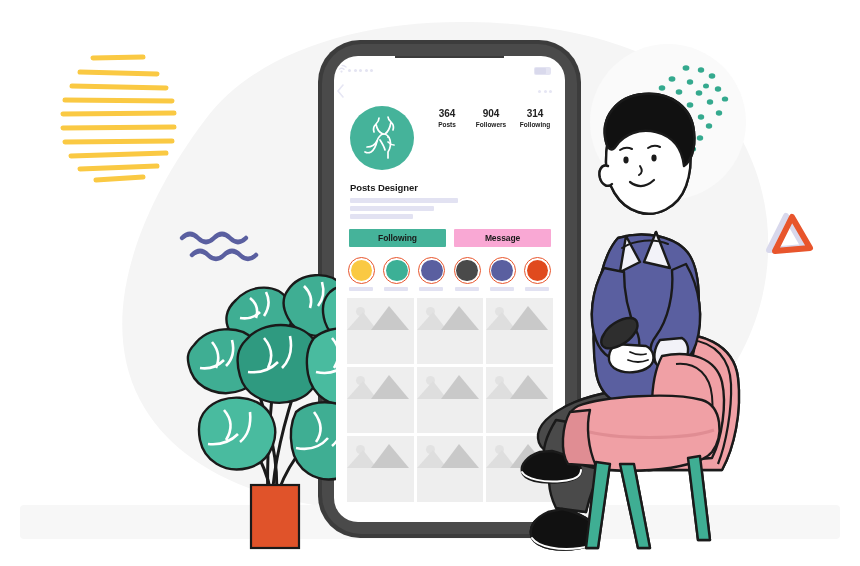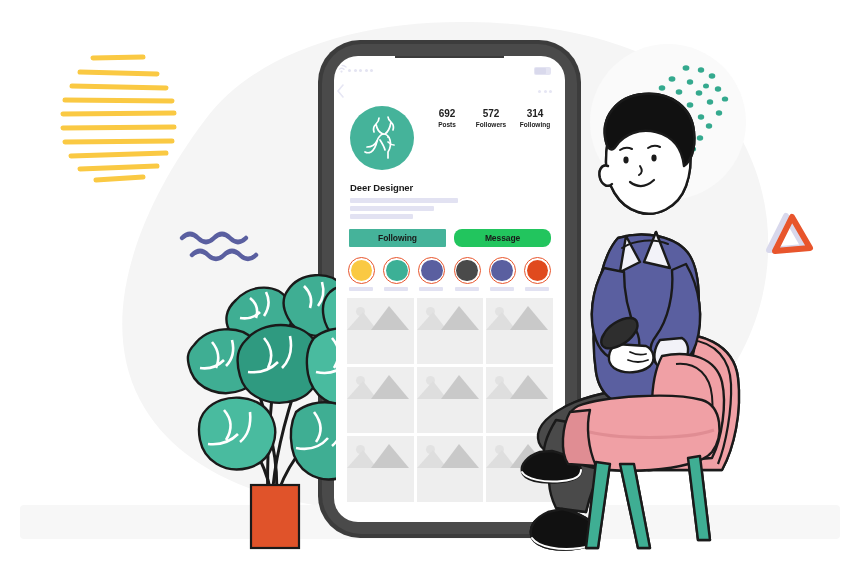--- a/index.html
+++ b/index.html
@@ -52,21 +52,21 @@
   .bio{position:absolute;left:14px;top:140px;width:120px;}
   .bio span{display:block;height:5px;border-radius:1px;background:#e2e2f2;margin-bottom:3px;}
   .bio span:nth-child(1){width:108px;}
   .bio span:nth-child(2){width:84px;}
   .bio span:nth-child(3){width:63px;}
 
   .btnrow{position:absolute;left:13px;top:171px;width:202px;display:flex;justify-content:space-between;}
   .btn{width:97px;height:18px;display:flex;align-items:center;justify-content:center;
        font-size:8.5px;font-weight:bold;letter-spacing:-.1px;border-radius:1px;}
   .btn.primary{background:#45b39a;color:#1a1a1a;}
-  .btn.secondary{background:#22c55e;color:#1a1a1a;border-radius:8px;}
+  .btn.secondary{background:#f9a8d4;color:#1a1a1a;}
 
   .highlights{position:absolute;left:12px;top:199px;width:205px;display:flex;justify-content:space-between;}
   .hl{width:29px;}
   .hl .ring{width:27px;height:27px;border-radius:50%;border:1.6px solid #e8552c;box-sizing:border-box;padding:1.6px;}
   .hl .ring i{display:block;width:100%;height:100%;border-radius:50%;}
   .hl .cap{margin-top:3px;height:3.5px;border-radius:1px;background:#e2e2f2;width:24px;margin-left:1px;}
 
   .grid{position:absolute;left:11px;top:240px;width:206px;display:flex;flex-wrap:wrap;gap:3px;}
   .cell{width:66.5px;height:66px;background:#eeeeee;position:relative;overflow:hidden;}
   .cell .sun{position:absolute;left:9px;top:9px;width:9px;height:9px;border-radius:50%;background:#e2e2e2;}
@@ -326,34 +326,34 @@
           <path d="M27 35 C26 40 24 44 21 46 C19 47 17 47 15 46"></path>
           <path d="M30 34 C32 37 34 40 35 44"></path>
           <path d="M38 36 C40 38 42 39 44 39"></path>
           <circle cx="38" cy="31" r="0.9" fill="#ffffff" stroke="none"></circle>
         </g>
       </svg>
     </div>
 
     <div class="stats">
       <div class="stat">
-        <div class="num">692</div>
+        <div class="num">364</div>
         <div class="lab">Posts</div>
       </div>
       <div class="stat">
-        <div class="num">572</div>
+        <div class="num">904</div>
         <div class="lab">Followers</div>
       </div>
       <div class="stat">
         <div class="num">314</div>
         <div class="lab">Following</div>
       </div>
     </div>
 
-    <div class="username">Deer Designer</div>
+    <div class="username">Posts Designer</div>
     <div class="bio">
       <span></span>
       <span></span>
       <span></span>
     </div>
 
     <div class="btnrow">
       <div class="btn primary">Following</div>
       <div class="btn secondary">Message</div>
     </div>

